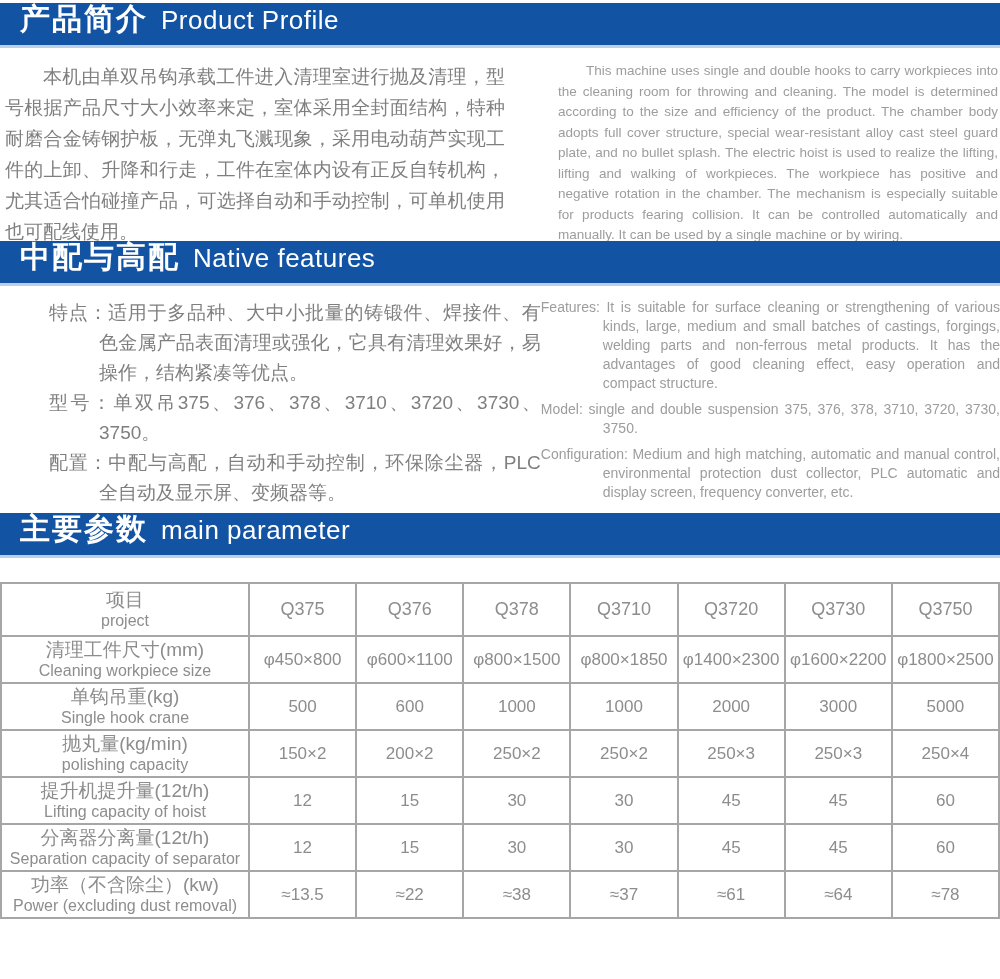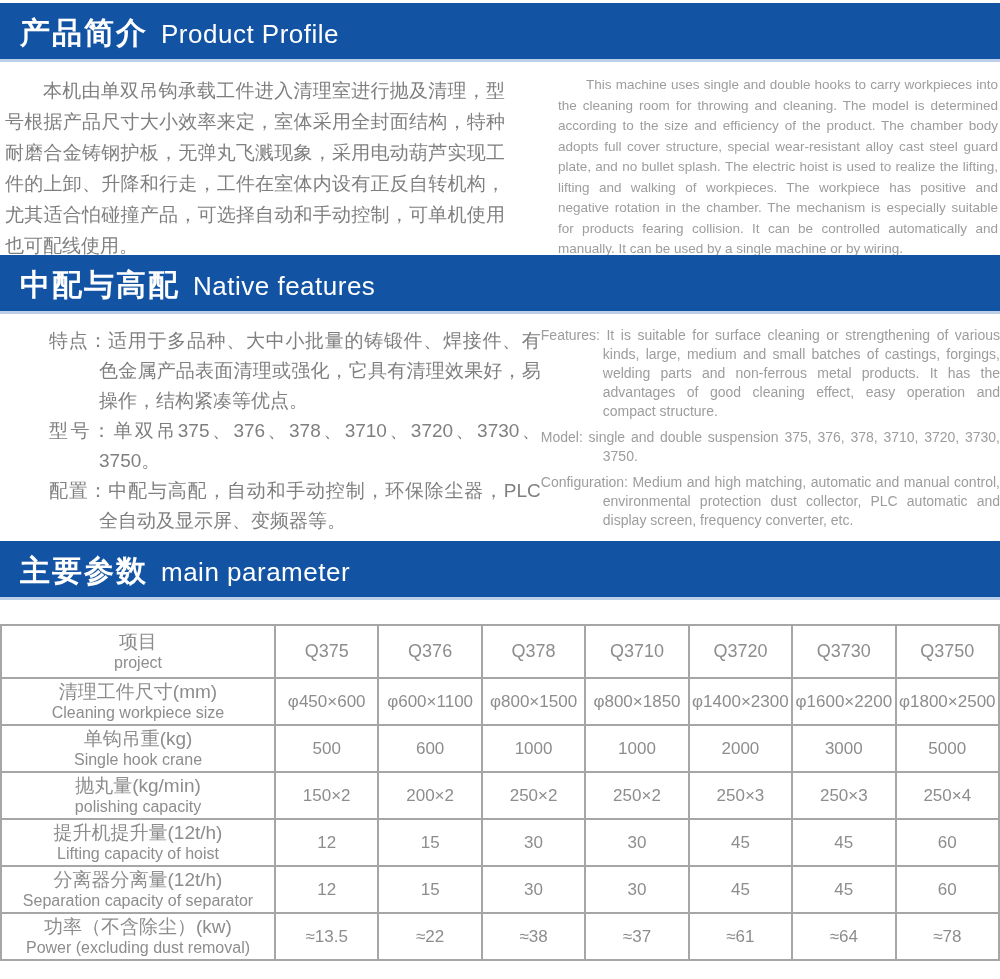--- a/index.html
+++ b/index.html
@@ -2,21 +2,21 @@
 <html><head>
 <meta charset="utf-8">
 <style>
   * { margin:0; padding:0; box-sizing:border-box; }
   html,body { background:#ffffff; }
   body { width:1000px; font-family:"Liberation Sans","DejaVu Sans",sans-serif; }
 
   .page { width:1000px; height:979px; background:#fff; position:relative; padding-top:3px; overflow:hidden; }
 
   
-  .section-bar { height:59px; background:#1253a3; border-bottom:3px solid #bccfe8; position:relative; }
+  .section-bar { height:45px; background:#1253a3; border-bottom:3px solid #bccfe8; position:relative; }
   .bar-inner { position:absolute; left:20px; bottom:5px; display:flex; align-items:baseline; gap:13px; color:#fff; }
   .bar-zh { font-size:30px; font-weight:bold; letter-spacing:2px; }
   .bar-en { font-size:26px; font-weight:400; letter-spacing:0.5px; }
 
   
   .profile-content { margin-top:13px; height:180px; display:flex; justify-content:space-between; padding-left:5px; overflow:hidden; }
   .profile-zh { width:500px; font-size:19px; line-height:31px; color:#7f7f7f; text-align:justify; text-indent:2em; }
   .profile-en { width:440px; margin-right:2px; font-size:13.5px; line-height:20.5px; color:#9d9d9d; text-align:justify; text-indent:28px; }
 
   
@@ -24,21 +24,21 @@
   .features-zh { width:498px; font-size:19px; line-height:30px; color:#7f7f7f; }
   .features-zh p { padding-left:50px; text-indent:-50px; text-align:justify; }
   .features-en { width:465px; font-size:14px; line-height:19px; color:#9d9d9d; }
   .features-en p { padding-left:62px; text-indent:-62px; text-align:justify; margin-bottom:7px; }
 
   
   .param-table { margin-top:24px; width:1000px; border-collapse:collapse; table-layout:fixed; color:#8d8d8d; }
   .param-table th, .param-table td { border:2px solid #a6a6a6; text-align:center; vertical-align:middle; font-weight:normal; padding:1px 0; }
   .param-table thead tr { height:53px; }
   .param-table tbody tr { height:45px; }
-  .corner { width:274px; }
+  .corner { width:248px; }
   .label-zh { font-size:19px; line-height:23px; }
   .label-en { font-size:16px; line-height:20px; }
   .model-th { font-size:18px; }
   .value-cell { font-size:17px; }
 </style>
 </head>
 <body>
 
 <div class="page">
 
@@ -96,21 +96,21 @@
           <th class="model-th">Q3730</th>
           <th class="model-th">Q3750</th>
         </tr>
     </thead>
     <tbody>
         <tr>
           <td>
             <div class="label-zh">清理工件尺寸(mm)</div>
             <div class="label-en">Cleaning workpiece size</div>
           </td>
-          <td class="value-cell">φ450×600</td>
+          <td class="value-cell">φ450×800</td>
           <td class="value-cell">φ600×1100</td>
           <td class="value-cell">φ800×1500</td>
           <td class="value-cell">φ800×1850</td>
           <td class="value-cell">φ1400×2300</td>
           <td class="value-cell">φ1600×2200</td>
           <td class="value-cell">φ1800×2500</td>
         </tr>
         <tr>
           <td>
             <div class="label-zh">单钩吊重(kg)</div>

